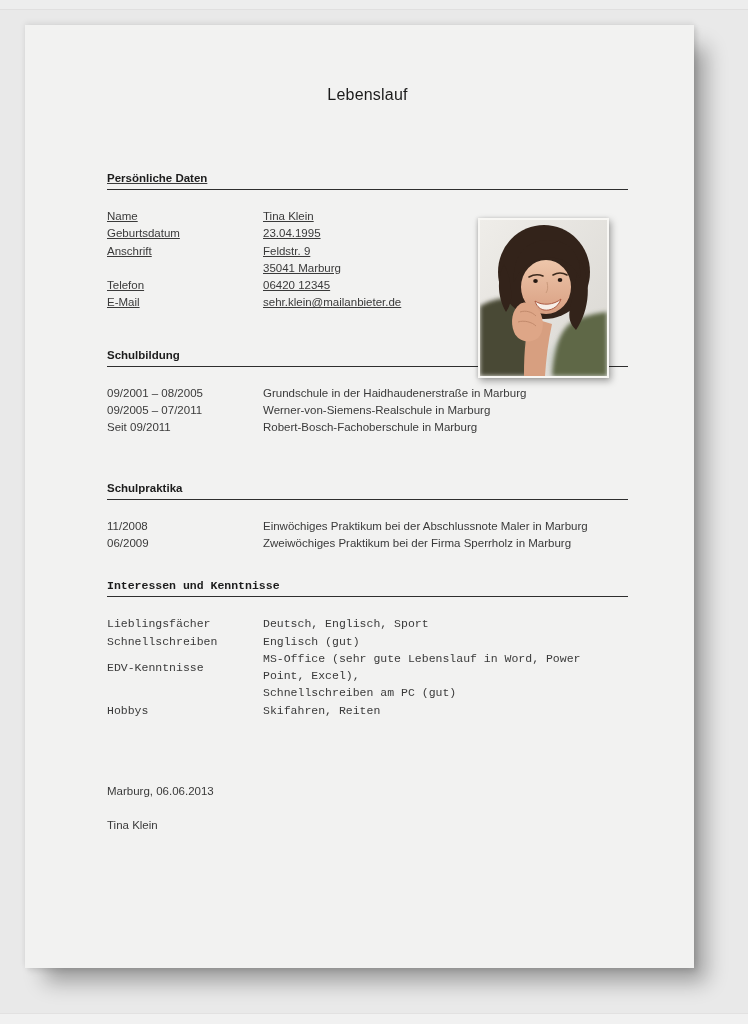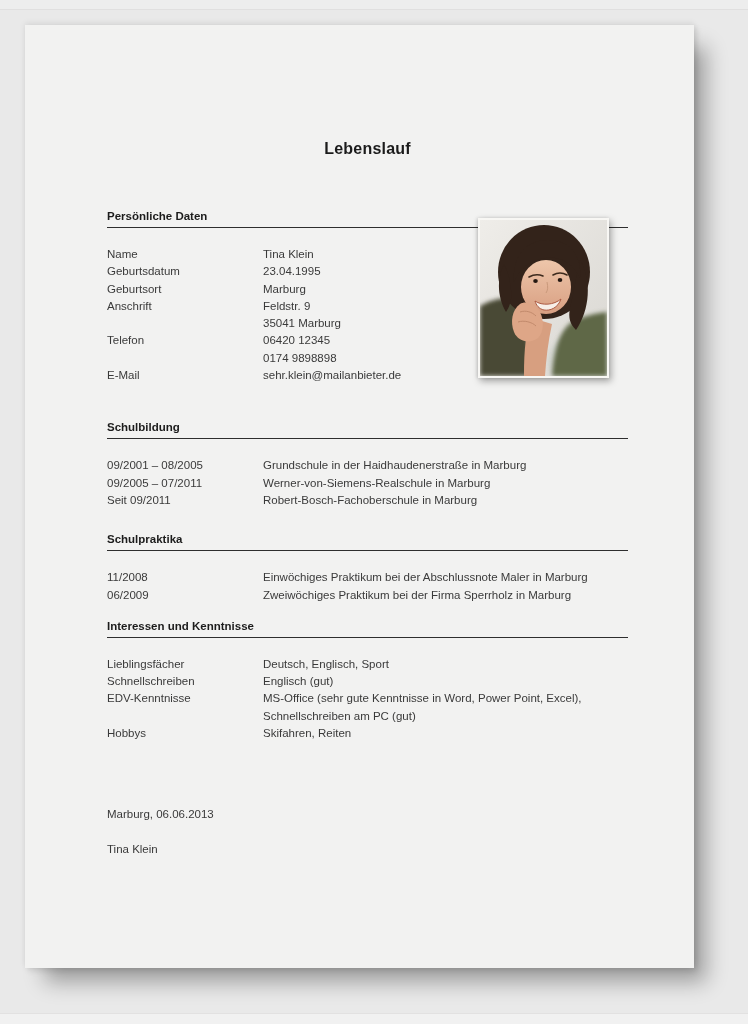--- a/index.html
+++ b/index.html
@@ -25,42 +25,42 @@
     padding:0 66px 0 82px;
     background:#f2f2f1;
     box-shadow:
       0 -2px 6px rgba(0,0,0,0.08),
       16px 18px 20px -4px rgba(0,0,0,0.32),
       3px 3px 6px rgba(0,0,0,0.10);
     color:#3a3a3a;
     font-size:11.5px;
   }
   .title {
-    margin:0; padding-top:114px;
+    margin:0; padding-top:60px;
     text-align:center;
     font-size:16px; line-height:20px;
-    font-weight:bold; color:#1b1b1b;
+    font-weight:normal; color:#1b1b1b;
     letter-spacing:0.2px;
   }
   .section h2 {
     margin:0;
     font-size:11.5px; line-height:15px;
     font-weight:bold; color:#1c1c1c;
   }
   .rule {
     border:none; border-top:1.5px solid #2e2e2e;
     margin:3px 0 18px 0; height:0;
   }
   .row { display:flex; line-height:17.3px;align-items:center; }
   .row .label { width:156px; flex:none; }
   .row .value { flex:1; }
-  .m1 { margin-top:50px; }
+  .m1 { margin-top:66px;text-decoration:underline; }
   .m2 { margin-top:36px; }
-  .m3 { margin-top:23px; }
-  .m4 { margin-top:15px; }
+  .m3 { margin-top:44px; }
+  .m4 { margin-top:26px;font-family:Liberation Mono, monospace; }
   .photo {
     position:absolute; left:453px; top:193px;
     width:127px; height:156px; margin:0;
     border:2px solid #f8f7f4;
     background:#e7e4df;
     box-shadow:-1px 0 3px rgba(0,0,0,0.12), 2px 3px 7px rgba(0,0,0,0.35);
   }
   .photo svg { display:block; width:127px; height:156px; }
   .footer { margin-top:64px; }
   .footer div { line-height:17.3px; }
@@ -118,40 +118,32 @@
     <div>
       <div class="row">
         <span class="label">Name</span>
         <span class="value">Tina Klein</span>
       </div>
       <div class="row">
         <span class="label">Geburtsdatum</span>
         <span class="value">23.04.1995</span>
       </div>
       <div class="row">
-        <span class="label">Geburtsort</span>
-        <span class="value">Marburg</span>
-      </div>
-      <div class="row">
         <span class="label">Anschrift</span>
         <span class="value">Feldstr. 9</span>
       </div>
       <div class="row">
         <span class="label"></span>
         <span class="value">35041 Marburg</span>
       </div>
       <div class="row">
         <span class="label">Telefon</span>
         <span class="value">06420 12345</span>
       </div>
       <div class="row">
-        <span class="label"></span>
-        <span class="value">0174 9898898</span>
-      </div>
-      <div class="row">
         <span class="label">E-Mail</span>
         <span class="value">sehr.klein@mailanbieter.de</span>
       </div>
     </div>
   </section>
 
   <section class="section m2">
     <h2>Schulbildung</h2>
     <hr class="rule">
     <div>
@@ -192,21 +184,21 @@
       <div class="row">
         <span class="label">Lieblingsfächer</span>
         <span class="value">Deutsch, Englisch, Sport</span>
       </div>
       <div class="row">
         <span class="label">Schnellschreiben</span>
         <span class="value">Englisch (gut)</span>
       </div>
       <div class="row">
         <span class="label">EDV-Kenntnisse</span>
-        <span class="value">MS-Office (sehr gute Kenntnisse in Word, Power Point, Excel),</span>
+        <span class="value">MS-Office (sehr gute Lebenslauf in Word, Power Point, Excel),</span>
       </div>
       <div class="row">
         <span class="label"></span>
         <span class="value">Schnellschreiben am PC (gut)</span>
       </div>
       <div class="row">
         <span class="label">Hobbys</span>
         <span class="value">Skifahren, Reiten</span>
       </div>
     </div>

